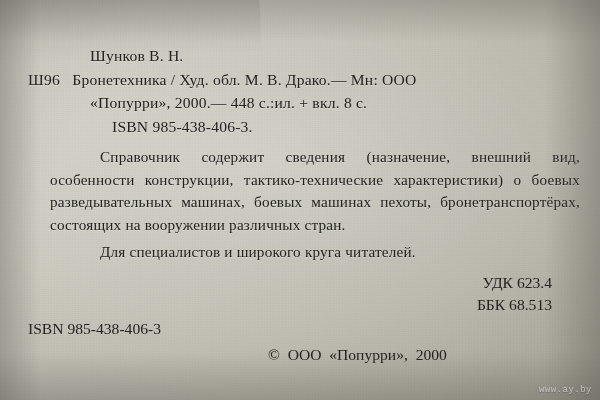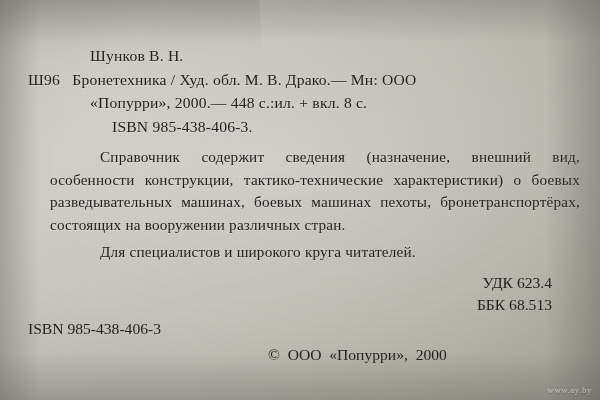--- a/index.html
+++ b/index.html
@@ -122,21 +122,21 @@
     position: absolute;
     left: 240px;
     top: 26px;
     white-space: pre;
   }
 
   #watermark {
     position: absolute;
     right: 8px;
     bottom: 5px;
-    font-family: Liberation Serif, serif;
+    font-family: Liberation Mono, monospace;
     font-size: 9px;
     color: rgba(255,255,255,0.55);
     letter-spacing: 0.5px;
     text-shadow: 0 1px 1px rgba(0,0,0,0.25);
   }
 </style>
 </head>
 <body>
 
 <div id="page-photo">

